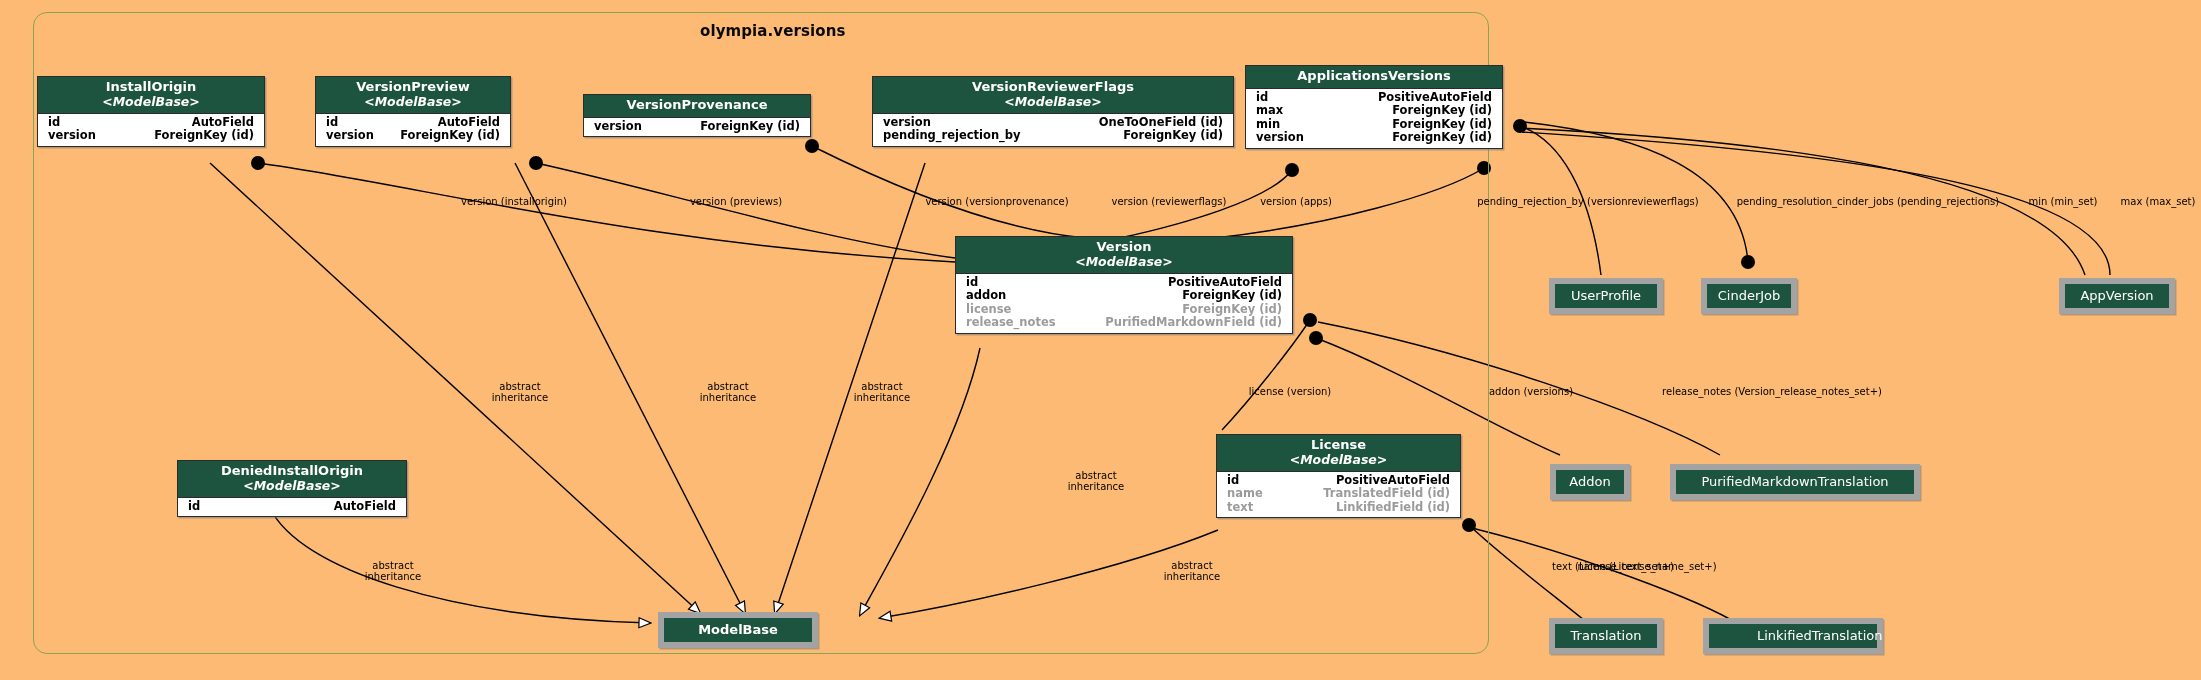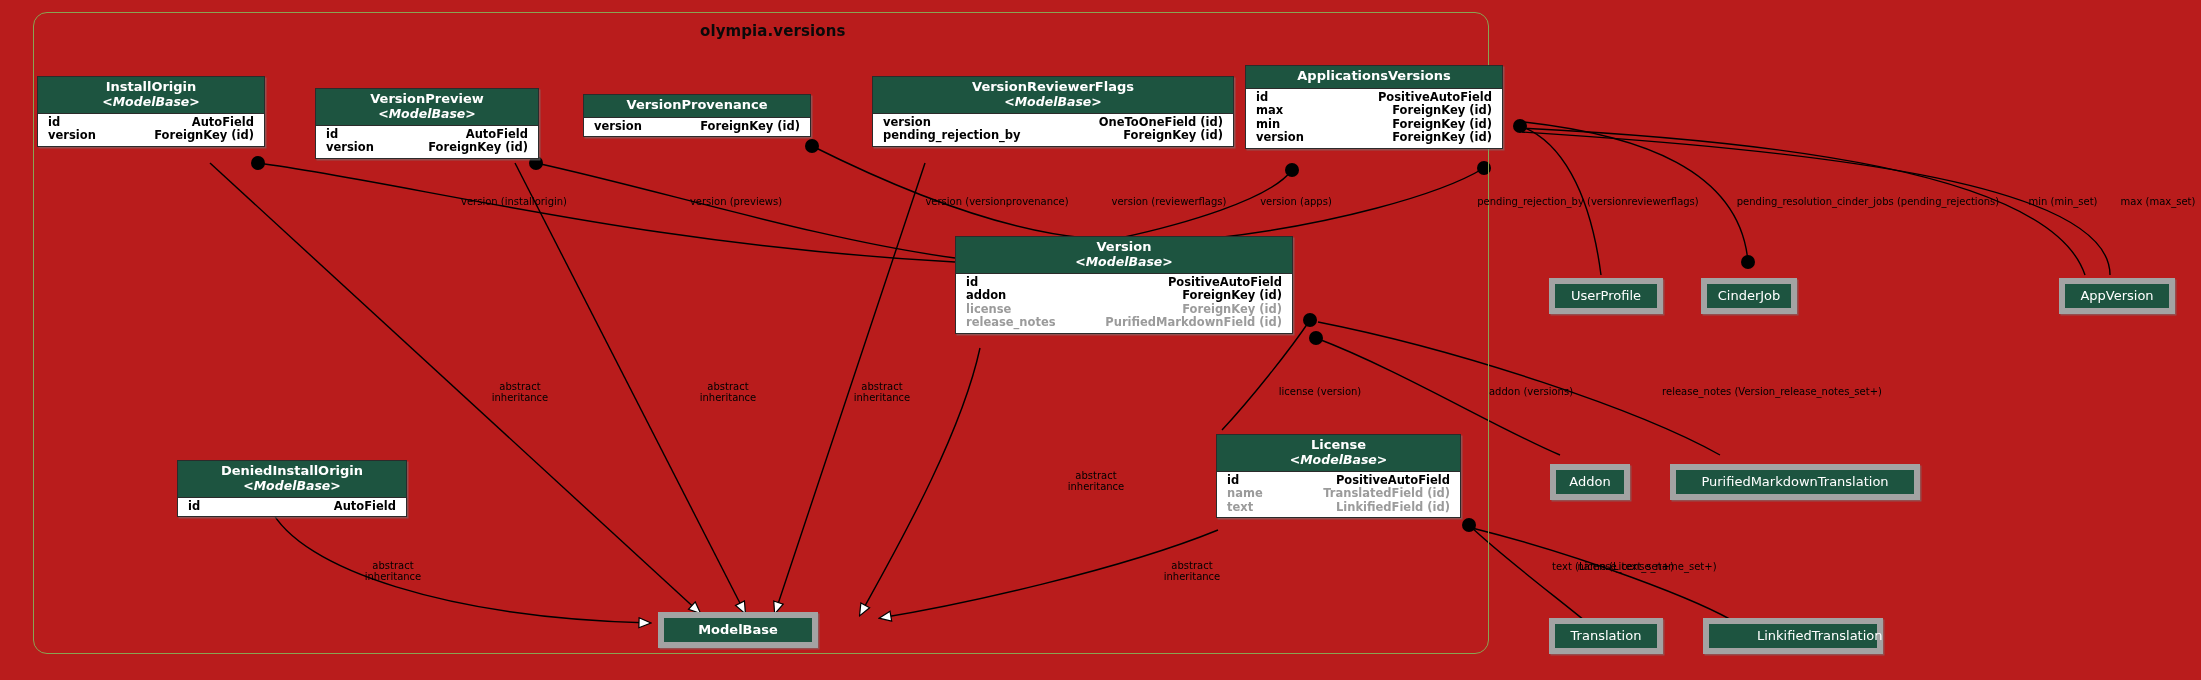--- a/index.html
+++ b/index.html
@@ -6,21 +6,21 @@
   html, body {
     margin: 0;
     padding: 0;
     background: #ffffff;
     font-family: "DejaVu Sans", sans-serif;
   }
   #stage {
     position: relative;
     width: 2201px;
     height: 680px;
-    background: #b91c1c;
+    background: #fdba74;
     overflow: hidden;
   }
   #edges {
     position: absolute;
     left: 0;
     top: 0;
     width: 2201px;
     height: 680px;
     pointer-events: none;
   }
@@ -202,21 +202,21 @@
         <span class="f">id</span>
         <span class="t">AutoField</span>
       </div>
       <div class="row">
         <span class="f">version</span>
         <span class="t">ForeignKey (id)</span>
       </div>
     </div>
   </div>
 
-  <div class="entity" style="left:315px; top:88px; width:224px;">
+  <div class="entity" style="left:315px; top:76px; width:196px;">
     <div class="hdr">
       <span class="nm">VersionPreview</span>
       <span class="base">&lt;ModelBase&gt;</span>
     </div>
     <div class="rows">
       <div class="row">
         <span class="f">id</span>
         <span class="t">AutoField</span>
       </div>
       <div class="row">
@@ -365,21 +365,21 @@
   <div class="elabel" style="left:1296px; top:196px;">version (apps)</div>
 
   <div class="elabel" style="left:1588px; top:196px;">pending_rejection_by (versionreviewerflags)</div>
 
   <div class="elabel" style="left:1868px; top:196px;">pending_resolution_cinder_jobs (pending_rejections)</div>
 
   <div class="elabel" style="left:2063px; top:196px;">min (min_set)</div>
 
   <div class="elabel" style="left:2158px; top:196px;">max (max_set)</div>
 
-  <div class="elabel" style="left:1290px; top:386px;margin-left:30px;">license (version)</div>
+  <div class="elabel" style="left:1290px; top:386px;">license (version)</div>
 
   <div class="elabel" style="left:1531px; top:386px;">addon (versions)</div>
 
   <div class="elabel" style="left:1772px; top:386px;">release_notes (Version_release_notes_set+)</div>
 
   <div class="elabel" style="left:1647px; top:561px;">name (License_name_set+)</div>
 
   <div class="elabel" style="left:1619px; top:561px; left:1613px;">text (License_text_set+)</div>
 
   <div class="elabel two" style="left:520px; top:381px;">abstract

